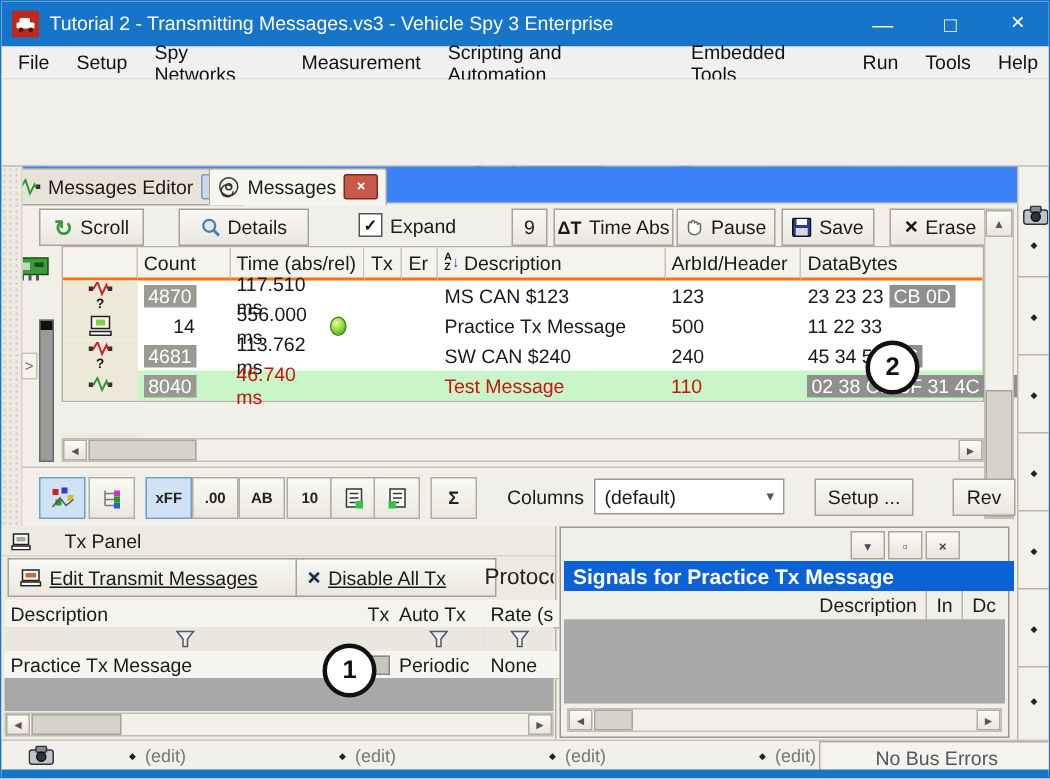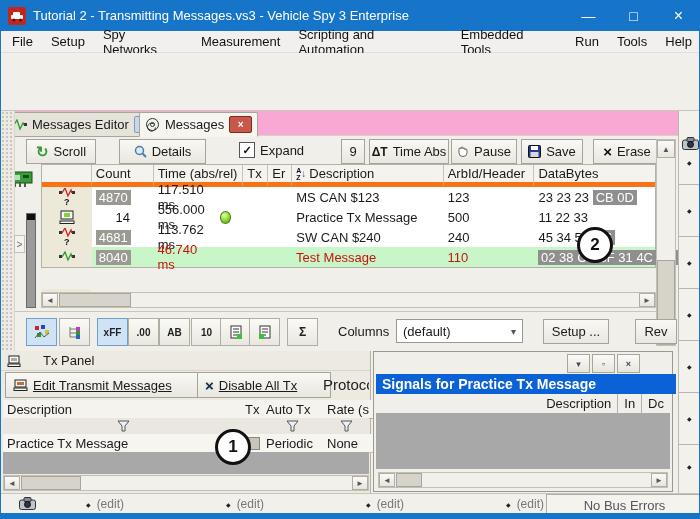--- a/index.html
+++ b/index.html
@@ -32,30 +32,30 @@
   .slider-ticks{left:410px;top:76px;width:92px;height:4px;background:repeating-linear-gradient(90deg,#999 0 1px,transparent 1px 7px);}
   .rate-box{left:512px;top:57px;width:53px;height:22px;background:#fff;border:1px solid #8a8880;display:flex;align-items:center;padding-left:8px;font-size:13px;}
   .data-btn{left:600px;top:54px;width:95px;height:27px;border:1px solid #9a9890;background:linear-gradient(#fbfaf7,#e8e6de);display:flex;align-items:center;}
   .data-label{font-size:16px;font-weight:bold;color:#222;margin-left:5px;}
   .data-dd{margin-left:auto;border-left:1px solid #b6b4aa;width:16px;height:100%;display:flex;align-items:center;justify-content:center;font-size:10px;color:#333;}
   .plat-label{left:105px;top:89px;font-size:13px;color:#222;}
   .plat-select{left:160px;top:85px;width:198px;height:23px;background:#e4e2da;border:1px solid #b4b2a8;color:#8a887e;display:flex;align-items:center;padding:0 6px;}
   .plat-dd{margin-left:auto;color:#8a887e;font-size:10px;}
   .desktop-tab{left:452px;top:83px;width:92px;height:27px;background:#f6f5f1;border:1px solid #9a9890;border-bottom:none;border-radius:3px 3px 0 0;display:flex;align-items:center;padding-left:6px;gap:5px;}
   
-  .tabsrow{left:0;top:110px;width:700px;height:25px;background:#f9a8d4;border-bottom:1px solid #d4d2c8;}
+  .tabsrow{left:0;top:110px;width:700px;height:25px;background:#3b82f6;border-bottom:1px solid #d4d2c8;}
   .doc-tab{position:absolute;top:1px;height:23px;display:flex;align-items:center;gap:5px;padding:0 5px;border:1px solid #a8a69c;border-radius:2px 2px 0 0;}
   .tab-close{width:21px;height:15px;display:flex;align-items:center;justify-content:center;font-size:10px;font-weight:bold;border-radius:2px;}
   
   .mbtn{position:absolute;top:138px;height:23px;border:1px solid #a6a49a;background:linear-gradient(#f9f8f4,#e9e7df);display:flex;align-items:center;justify-content:center;gap:5px;font-size:13px;}
   .checkbox{width:14px;height:14px;background:#fff;border:1px solid #555;display:flex;align-items:center;justify-content:center;font-size:11px;font-weight:bold;color:#111;}
   
   .tbl{left:40px;top:163px;width:615px;background:#fff;border:1px solid #b4b2a6;}
   .trow{display:flex;}
-  .hc{border-right:1px solid #c6c4b8;border-bottom:5px solid #f97316;background:#f4f3ed;font-size:13px;display:flex;align-items:center;padding:0 4px;height:22px;box-sizing:border-box;}
+  .hc{border-right:1px solid #c6c4b8;border-bottom:2px solid #f97316;background:#f4f3ed;font-size:13px;display:flex;align-items:center;padding:0 4px;height:22px;box-sizing:border-box;}
   .fc{border-right:1px solid #c6c4b8;border-bottom:1px solid #b4b2a6;background:#fbfaf7;height:21px;display:flex;align-items:center;padding:0 4px;box-sizing:border-box;}
   .dc{height:20px;display:flex;align-items:center;padding:0 4px;box-sizing:border-box;font-size:13px;}
   .w-icon{width:50px;}.w-count{width:62px;}.w-time{width:90px;}.w-tx{width:25px;}.w-er{width:24px;}.w-desc{width:152px;}.w-arbid{width:91px;}.w-data{width:121px;border-right:none;}
   .icon-col{background:#ece9d8;justify-content:center;}
   .chip{background:#8f8f8f;color:#fff;padding:0 3px;white-space:nowrap;}
   .count-chip{background:#9a9a92;color:#fff;padding:0 3px;}
   .row-sel{background:#c8f6c8;color:#cc1111;}
   .time-cell{justify-content:flex-end;padding-right:26px;gap:3px;}
   .ball{width:11px;height:11px;border-radius:50%;background:radial-gradient(circle at 35% 30%,#e8ff9a,#7cd42c 60%,#3f9a1a);border:1px solid #4e7e1e;}
   .sort-ic{display:flex;align-items:center;margin-right:3px;}

